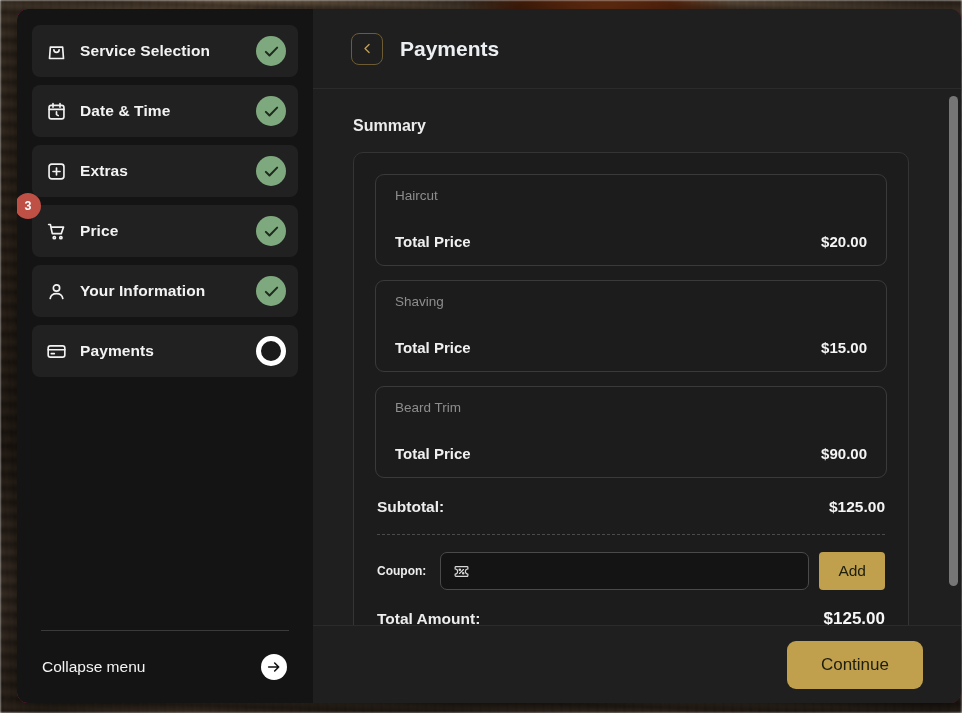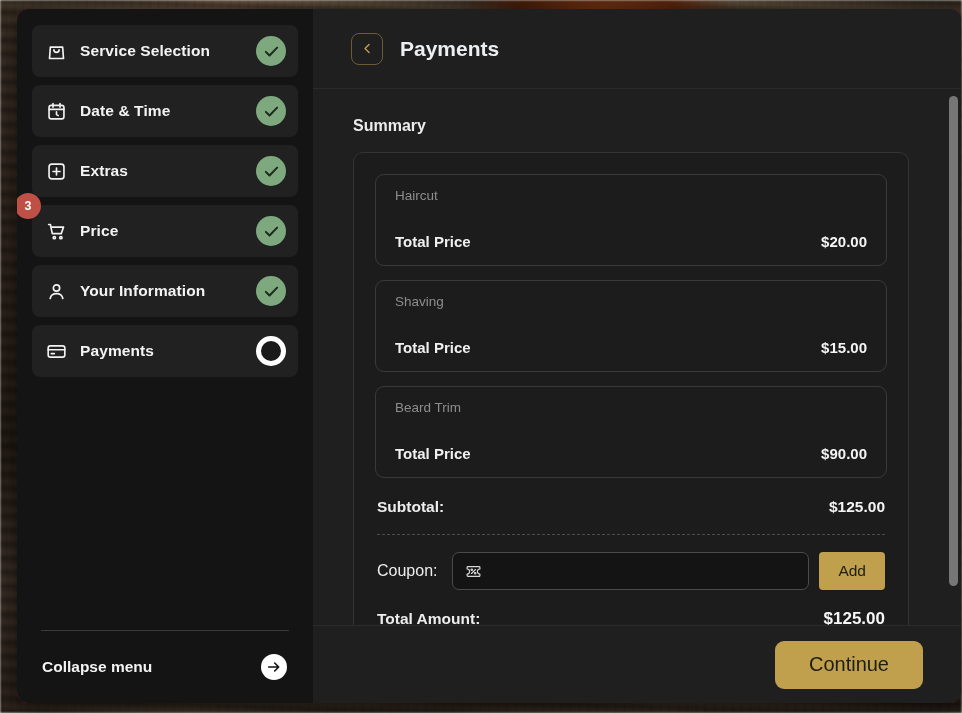--- a/index.html
+++ b/index.html
@@ -115,21 +115,21 @@
   #collapse-row {
     height: 72px;
     display: flex;
     align-items: center;
     padding: 0 11px 0 10px;
     cursor: pointer;
   }
   #collapse-label {
     flex: 1 1 auto;
     font-size: 15.5px;
-    font-weight: bold;
+    font-weight: normal;
     color: #f3f3f3;
   }
   #collapse-btn {
     width: 26px; height: 26px;
     border-radius: 50%;
     background: #ffffff;
     display: flex; align-items: center; justify-content: center;
     flex: 0 0 26px;
     cursor: pointer;
   }
@@ -225,22 +225,22 @@
   #divider {
     border-top: 1px dashed #4a4a4a;
     margin: 18px 2px 17px 2px;
   }
   #coupon-row {
     display: flex;
     align-items: center;
     margin: 0 2px;
   }
   #coupon-label {
-    font-size: 16px;
-    font-weight: normal;
+    font-size: 12px;
+    font-weight: bold;
     color: #ededed;
     flex: 0 0 auto;
     margin-right: 14px;
   }
   #coupon-field {
     flex: 1 1 auto;
     height: 38px;
     background: #141414;
     border: 1px solid #4a4a4a;
     border-radius: 7px;
@@ -309,21 +309,21 @@
     background: #1f1f1f;
   }
   #continue-btn {
     background: #c0a04d;
     color: #1d1d10;
     border: none;
     border-radius: 9px;
     height: 48px;
     padding: 0 34px;
     font-family: "Liberation Sans", sans-serif;
-    font-size: 20px;
+    font-size: 17px;
     cursor: pointer;
   }
 </style>
 </head>
 <body>
 
 <div id="backdrop"></div>
 
 <div id="modal">
 

